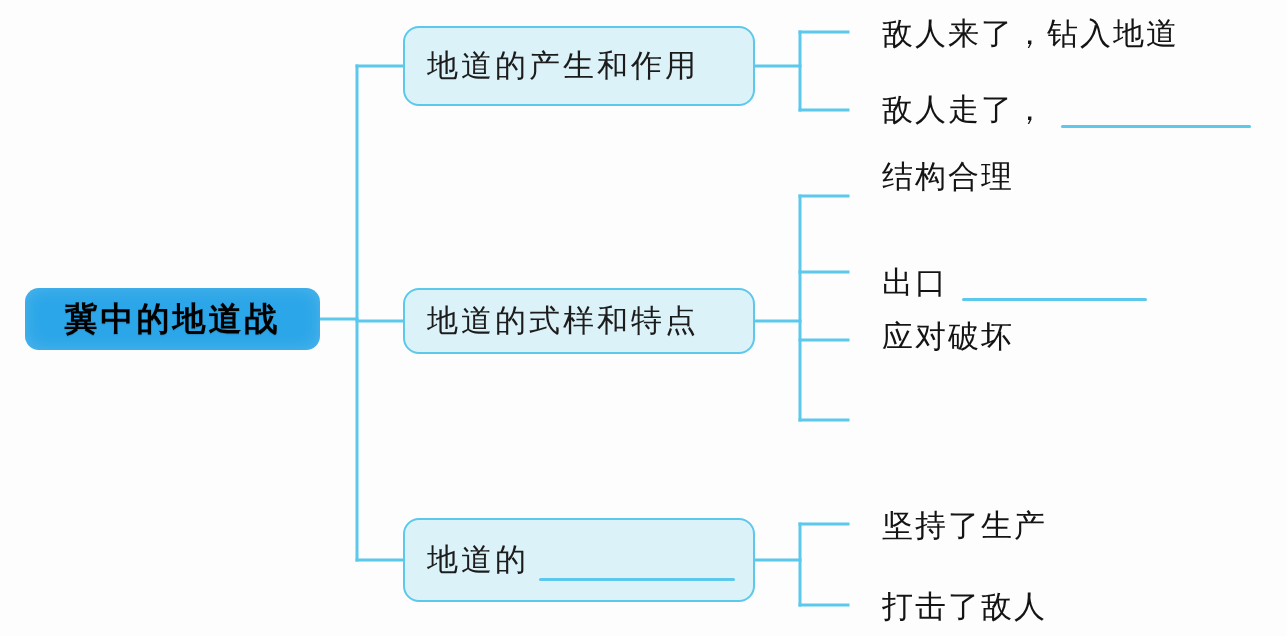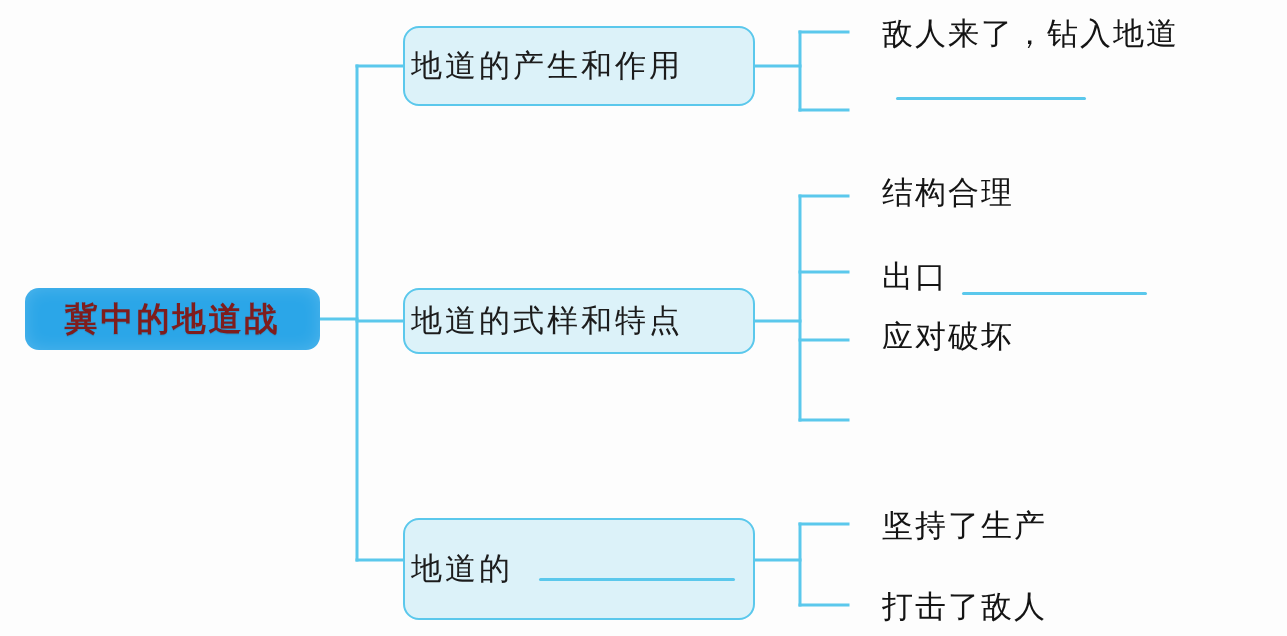--- a/index.html
+++ b/index.html
@@ -34,57 +34,57 @@
     width: 295px;
     height: 62px;
     border-radius: 14px;
     background: #2BA6E8;
     box-shadow: inset 0 0 18px rgba(255,255,255,0.18);
     display: flex;
     align-items: center;
     justify-content: center;
   }
   .root-label {
-    color: #7f1d1d;
+    color: #000000;
     font-size: 33px;
     letter-spacing: 3px;
     font-weight: 600;
     text-shadow: 0 1px 1px rgba(0,0,0,0.12);
     white-space: nowrap;
   }
 
   
   .branch-node {
     position: absolute;
     left: 403px;
     width: 352px;
     border: 2px solid #5BC8EC;
     border-radius: 16px;
     background: #DCF2F9;
     box-sizing: border-box;
     display: flex;
     align-items: center;
-    padding-left: 6px;
+    padding-left: 22px;
   }
   .branch-label {
     color: #1c1c1c;
     font-size: 31px;
     letter-spacing: 3px;
     white-space: nowrap;
   }
   .branch-blank {
     position: absolute;
     height: 3px;
     background: #5BC8EC;
     border-radius: 2px;
   }
 
   #branch-1 { top: 26px;  height: 80px; }
   #branch-2 { top: 288px; height: 66px; border-radius: 16px; }
-  #branch-3 { top: 518px; height: 102px; }
+  #branch-3 { top: 518px; height: 84px; }
 
   
   .leaf {
     position: absolute;
     left: 862px;
     display: flex;
     align-items: baseline;
     white-space: nowrap;
     margin-left: 20px;
   }
@@ -152,27 +152,28 @@
 
   <div class="branch-node" id="branch-3">
     <span class="branch-label">地道的</span>
     <span class="branch-blank" style="left:134px; top:58px; width:196px;"></span>
   </div>
 
   <div class="leaf" style="top:13px;">
     <span class="leaf-label">敌人来了，钻入地道</span>
   </div>
   <div class="leaf" style="top:89px;">
+    <span class="leaf-label">敌人走了，</span>
     <span class="leaf-blank" style="width:190px;"></span>
   </div>
 
-  <div class="leaf" style="top:172px;text-align:right;">
+  <div class="leaf" style="top:156px;text-align:right;">
     <span class="leaf-label">结构合理</span>
   </div>
-  <div class="leaf" style="top:256px;">
+  <div class="leaf" style="top:262px;">
     <span class="leaf-label">出口</span>
     <span class="leaf-blank" style="width:185px;"></span>
   </div>
   <div class="leaf" style="top:316px;font-family:Liberation Serif, serif;">
     <span class="leaf-label">应对破坏</span>
   </div>
 
   <div class="leaf" style="top:586px;">
     <span class="leaf-label">打击了敌人</span>
   </div>

